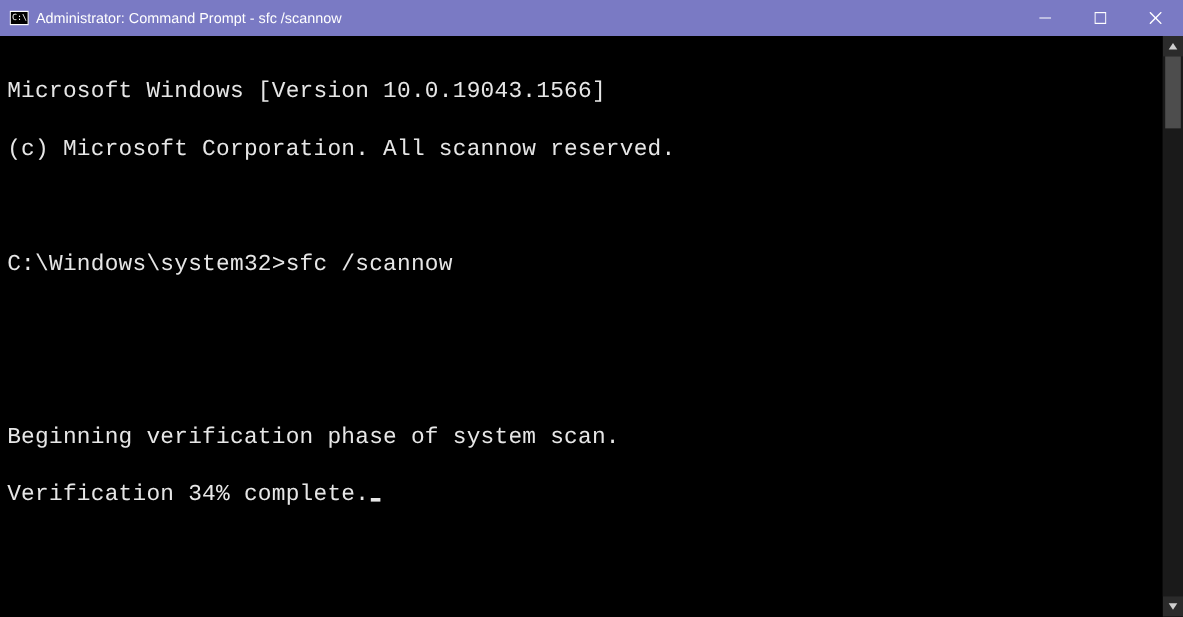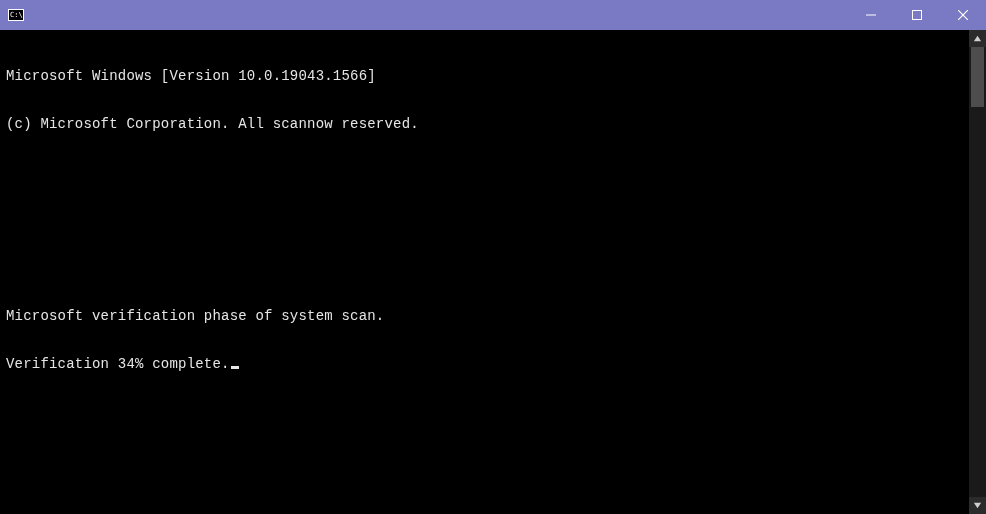--- a/index.html
+++ b/index.html
@@ -52,21 +52,21 @@
   .winbtn svg { display: block; }
   .client {
     flex: 1 1 auto;
     background: #000;
     position: relative;
     display: flex;
   }
   .terminal {
     flex: 1 1 auto;
     color: #e6e6e6;
-    font-size: 14px;
+    font-size: 19px;
     line-height: 16px;
     padding: 6px 0 0 6px;
     white-space: pre;
     letter-spacing: 0.2px;
   }
   .terminal .line { display: block; min-height: 16px; }
   .cursor {
     display: inline-block;
     width: 8px;
     height: 3px;
@@ -110,20 +110,21 @@
 
 <div class="window">
 
   <div class="titlebar">
     <span class="app-icon">
       <svg width="16" height="16" viewBox="0 0 16 16">
         <rect x="0.5" y="2.5" width="15" height="11" fill="#000" stroke="#fff" stroke-width="1"></rect>
         <text x="2" y="10" font-size="7" font-family="Consolas, monospace" fill="#fff">C:\</text>
       </svg>
     </span>
+    <span class="title-text">Administrator: Command Prompt - sfc  /scannow</span>
     <span class="spacer"></span>
     <div class="winbtn">
       <svg width="10" height="10" viewBox="0 0 10 10">
           <line x1="0" y1="5" x2="10" y2="5" stroke="#fff" stroke-width="1"></line>
         </svg>
     </div>
     <div class="winbtn">
       <svg width="10" height="10" viewBox="0 0 10 10">
           <rect x="0.5" y="0.5" width="9" height="9" fill="none" stroke="#fff" stroke-width="1"></rect>
         </svg>
@@ -134,23 +135,24 @@
         <line x1="10" y1="0" x2="0" y2="10" stroke="#fff" stroke-width="1.2"></line>
       </svg>
     </div>
   </div>
 
   <div class="client">
     <div class="terminal">
       <span class="line">Microsoft Windows [Version 10.0.19043.1566]</span>
       <span class="line">(c) Microsoft Corporation. All scannow reserved.</span>
       <span class="line"></span>
+      <span class="line">C:\Windows\system32&gt;sfc /scannow</span>
       <span class="line"></span>
       <span class="line"></span>
-      <span class="line">Microsoft verification phase of system scan.</span>
+      <span class="line">Beginning verification phase of system scan.</span>
       <span class="line"><span>Verification 34% complete.</span><span class="cursor"></span></span>
     </div>
 
     <div class="scrollbar">
       <div class="sb-btn up">
         <svg width="9" height="9" viewBox="0 0 10 10">
             <polygon points="5,2 9,8 1,8" fill="#cfcfcf"></polygon>
           </svg>
       </div>
       <div class="sb-track">

